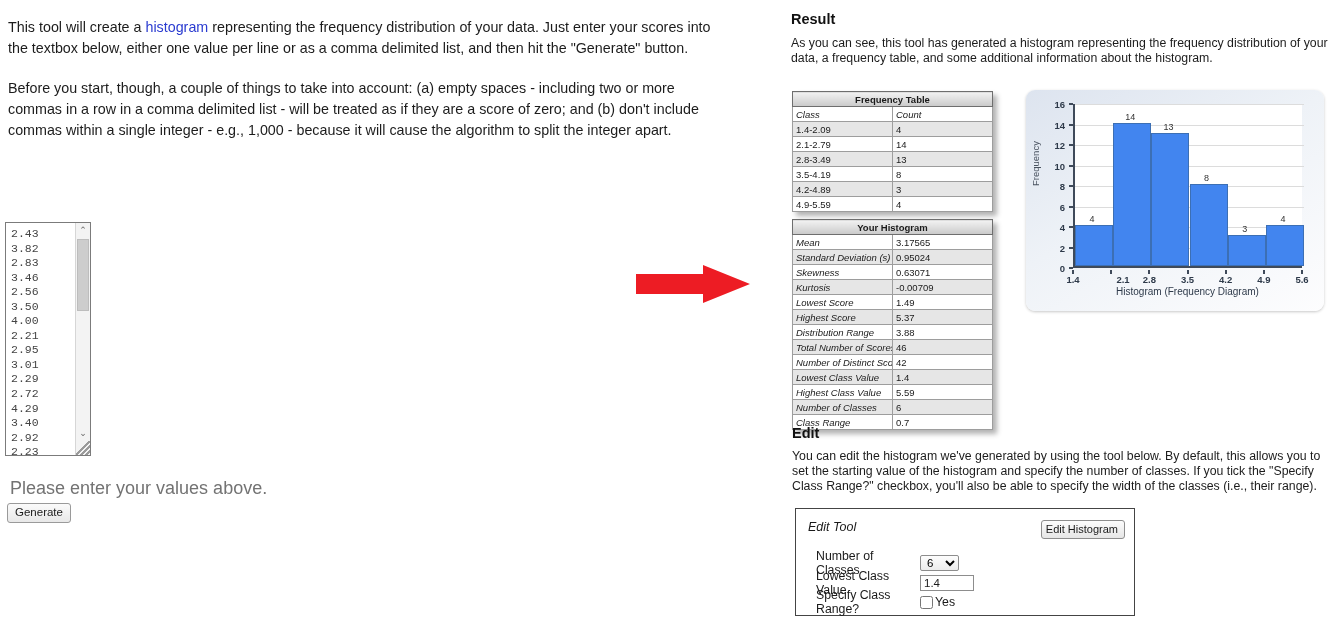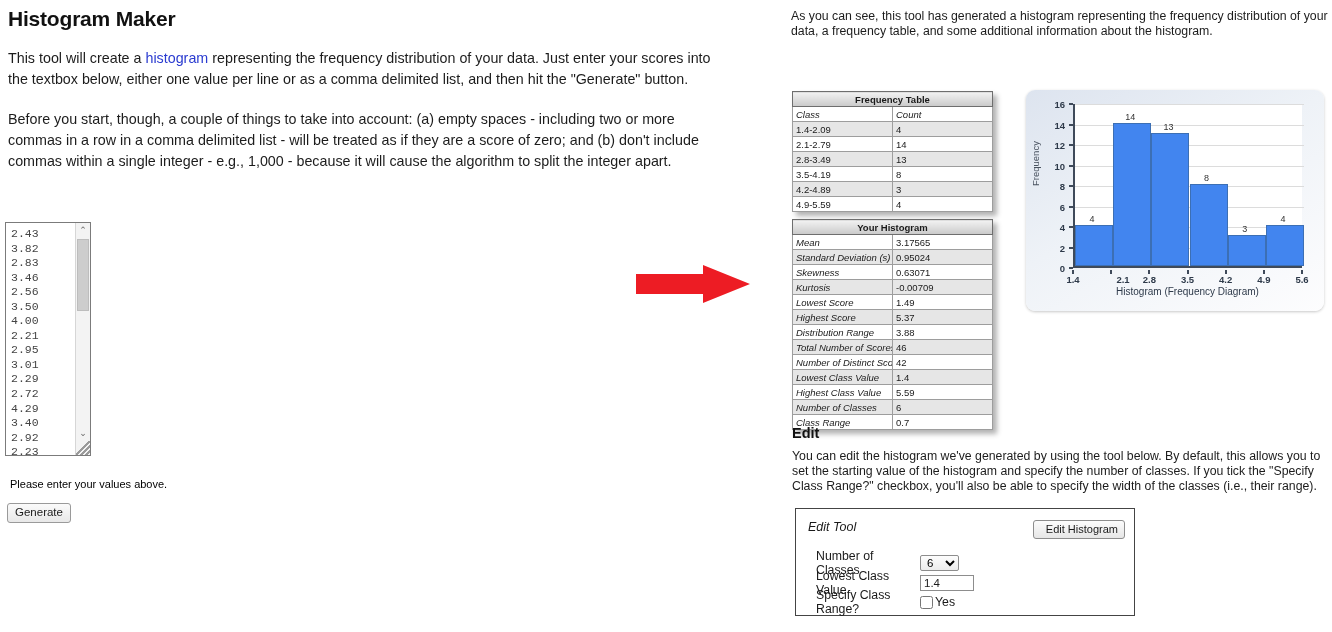--- a/index.html
+++ b/index.html
@@ -109,22 +109,22 @@
     background:
       linear-gradient(135deg, transparent 45%, #9a9a9a 45%, #9a9a9a 55%, transparent 55%),
       linear-gradient(135deg, transparent 63%, #9a9a9a 63%, #9a9a9a 72%, transparent 72%),
       linear-gradient(135deg, transparent 81%, #9a9a9a 81%, #9a9a9a 90%, transparent 90%);
   }
 
   #validation-message {
     position: absolute;
     left: 10px;
     top: 478px;
-    font-size: 11px;
-    color: #000000;
+    font-size: 18px;
+    color: #737373;
   }
   #generate-button {
     position: absolute;
     left: 7px;
     top: 503px;
     font-family: "Liberation Sans", sans-serif;
     font-size: 11.5px;
     padding: 2px 7px 4px 7px;
     background: linear-gradient(#fbfbfb, #e8e8e8);
     border: 1px solid #9a9a9a;
@@ -313,21 +313,21 @@
     left: 12px; top: 11px;
     font-size: 12.5px;
     font-style: italic;
     color: #1a1a1a;
   }
   #edit-histogram-button {
     position: absolute;
     right: 9px; top: 11px;
     font-family: "Liberation Sans", sans-serif;
     font-size: 11px;
-    padding: 2px 6px 3px 12px;
+    padding: 2px 6px 3px 4px;
     background: linear-gradient(#fcfcfc, #e6e6e6);
     border: 1px solid #8d8d8d;
     border-radius: 3px;
     color: #1a1a1a;
   }
   .edit-field-row {
     position: absolute;
     left: 12px;
     height: 20px;
     font-size: 12.3px;
@@ -363,21 +363,20 @@
   #specify-range-checkbox {
     vertical-align: middle;
     margin: 0 2px 0 0;
   }
   #specify-range-yes-label { vertical-align: middle; }
 </style>
 </head>
 <body>
 
 <div id="left-column">
-  <h1 id="page-title">Histogram Maker</h1>
 
   <p class="intro-para"><span>This tool will create a </span><a id="histogram-link" href="#">histogram</a><span> representing the frequency distribution of your data. Just enter your scores into the textbox below, either one value per line or as a comma delimited list, and then hit the "Generate" button.</span></p>
 
   <p class="intro-para second">Before you start, though, a couple of things to take into account: (a) empty spaces - including two or more commas in a row in a comma delimited list - will be treated as if they are a score of zero; and (b) don't include commas within a single integer - e.g., 1,000 - because it will cause the algorithm to split the integer apart.</p>
 </div>
 
 <div id="values-textarea-wrap">
   <textarea id="values-textarea" style="">2.43
 3.82
 2.83
@@ -408,20 +407,21 @@
 
 <div id="validation-message">Please enter your values above.</div>
 <button id="generate-button">Generate</button>
 
 <svg id="flow-arrow" viewBox="0 0 118 42">
   <path d="M2 11 L69 11 L69 2 L116 21 L69 40 L69 31 L2 31 Z" fill="#ed1c24"></path>
 </svg>
 
 <div id="right-column">
 
+  <h2 class="section-heading" id="result-heading">Result</h2>
   <p class="body-text">As you can see, this tool has generated a histogram representing the frequency distribution of your data, a frequency table, and some additional information about the histogram.</p>
 
   <div class="data-table-wrap" id="frequency-table-wrap">
     <table class="data-table">
       <tbody>
           <tr>
             <th class="table-title" colspan="2">Frequency Table</th>
           </tr>
       <tr class="head-row">
         <td>Class</td>

